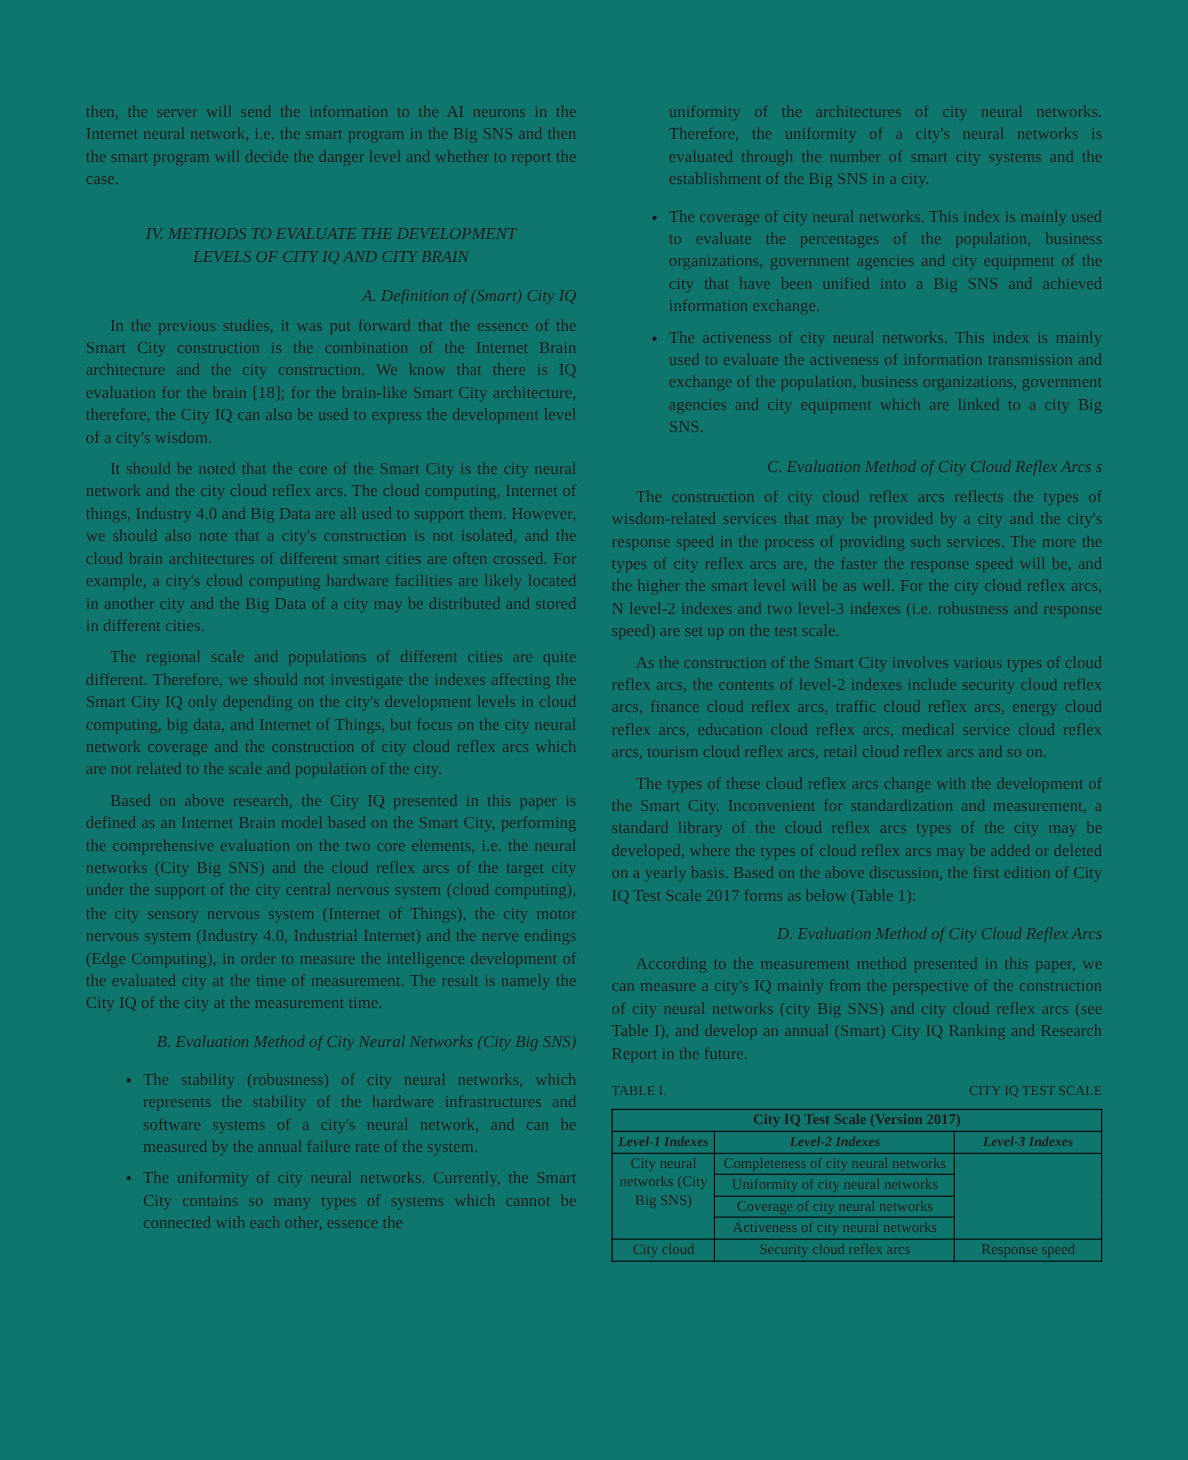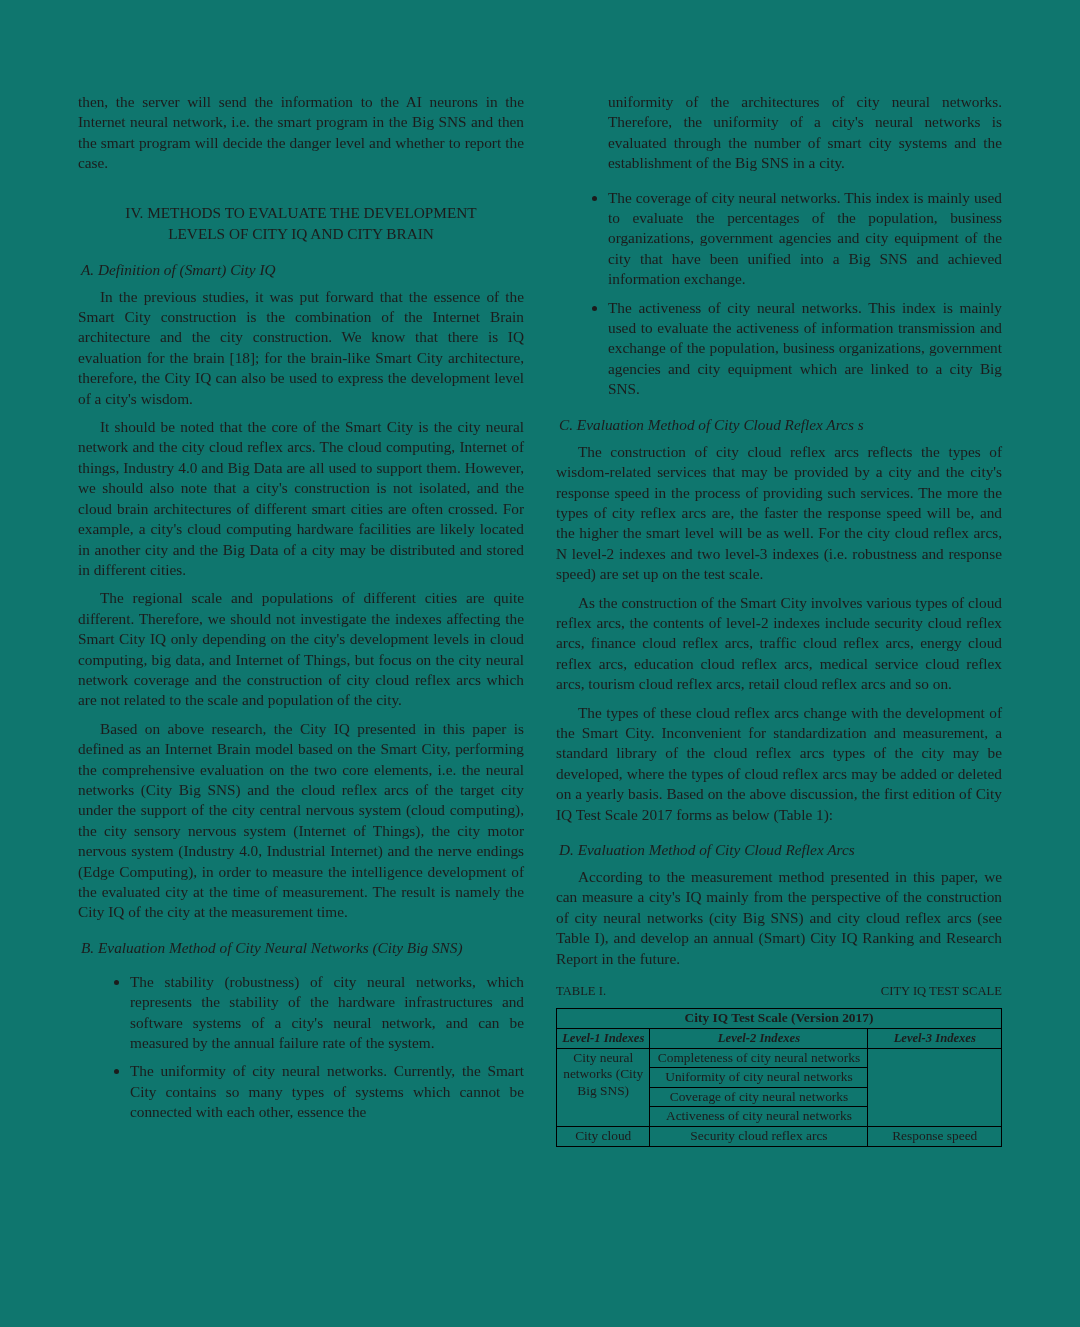--- a/index.html
+++ b/index.html
@@ -39,26 +39,27 @@
     text-indent: 0;
     margin-left: 52px;
   }
   .section-heading {
     font-size: 15.3px;
     font-weight: normal;
     text-align: center;
     white-space: pre-line;
     margin: 28px 0 15px 0;
     line-height: 21px;
+    font-style: italic;
   }
   .sub-heading {
     font-size: 15.3px;
     font-weight: normal;
     font-style: italic;
-    text-align: left;
+    text-align: right;
     margin: 14px 0 7px 3px;
     padding-left: 21px;
     text-indent: -21px;
     line-height: 21px;
   }
   ul.bullets {
     margin: 14px 0 8px 0;
     padding: 0 0 0 52px;
     list-style: disc outside;
   }

